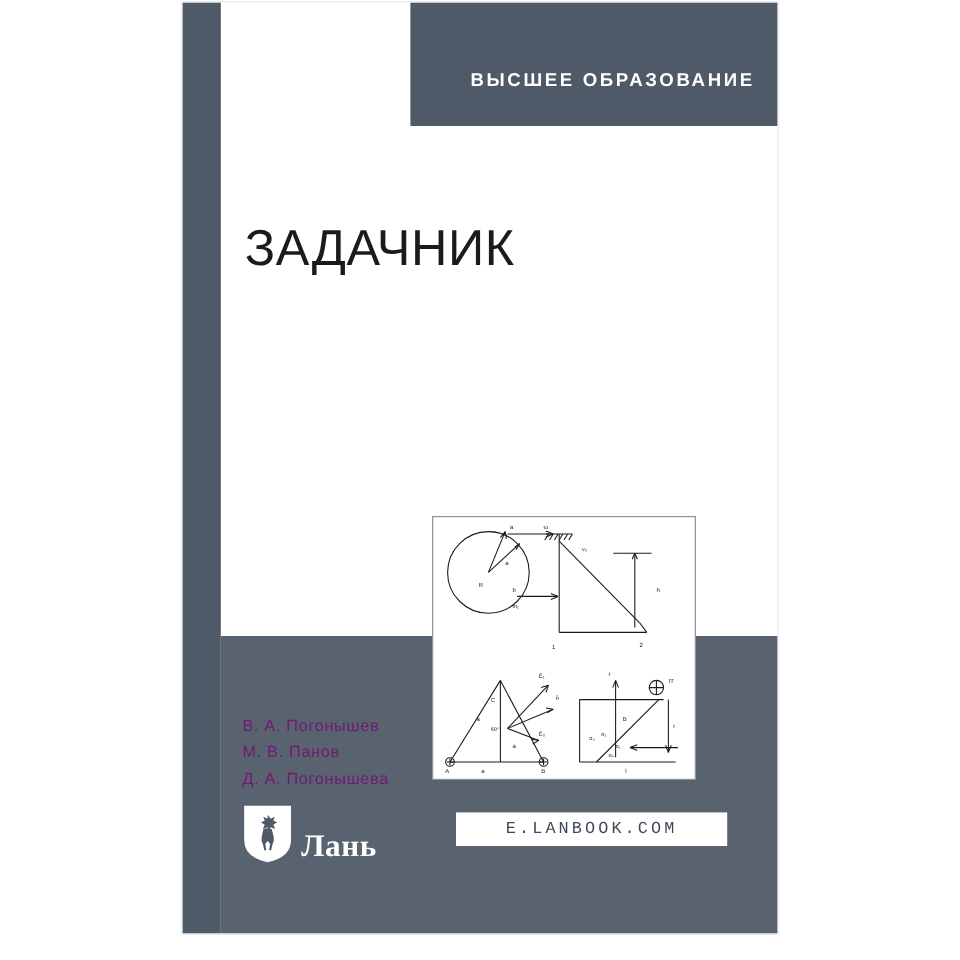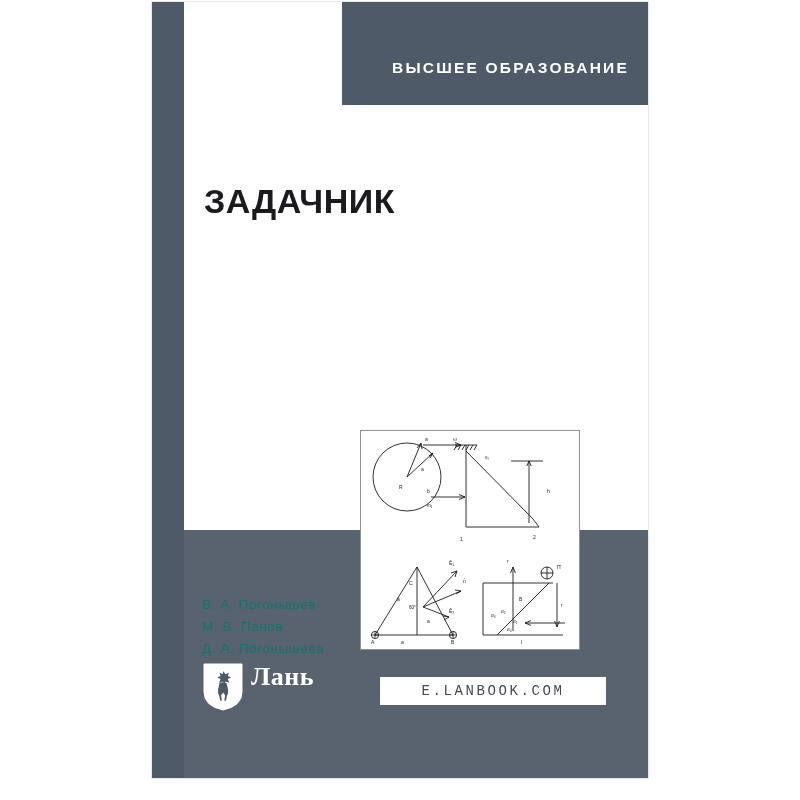--- a/index.html
+++ b/index.html
@@ -69,35 +69,35 @@
     height: 248px;
     background: #59636f;
   }
   
   .title {
     position: absolute;
     left: 52px;
     top: 178px;
     width: 420px;
     color: #1b1b1f;
-    font-size: 34px;
-    font-weight: bold;
+    font-size: 42px;
+    font-weight: normal;
     line-height: 1.28;
     letter-spacing: 0.5px;
   }
   .title .line {
     display: block;
     white-space: nowrap;
   }
   
   .authors {
     position: absolute;
     left: 50px;
     top: 592px;
-    color: #0f766e;
+    color: #701a75;
     font-size: 13.5px;
     line-height: 1.62;
     letter-spacing: 0.6px;
   }
   
   .figure {
     position: absolute;
     left: 208px;
     top: 428px;
     width: 218px;
@@ -107,21 +107,21 @@
   }
   .figure svg { display: block; }
   
   .logo {
     position: absolute;
     left: 50px;
     top: 660px;
     width: 150px;
     height: 58px;
     display: flex;
-    align-items: flex-start;
+    align-items: flex-end;
   }
   .logo-shield {
     position: relative;
     width: 42px;
     height: 50px;
   }
   .logo-name {
     margin-left: 7px;
     color: #ffffff;
     font-size: 26px;

